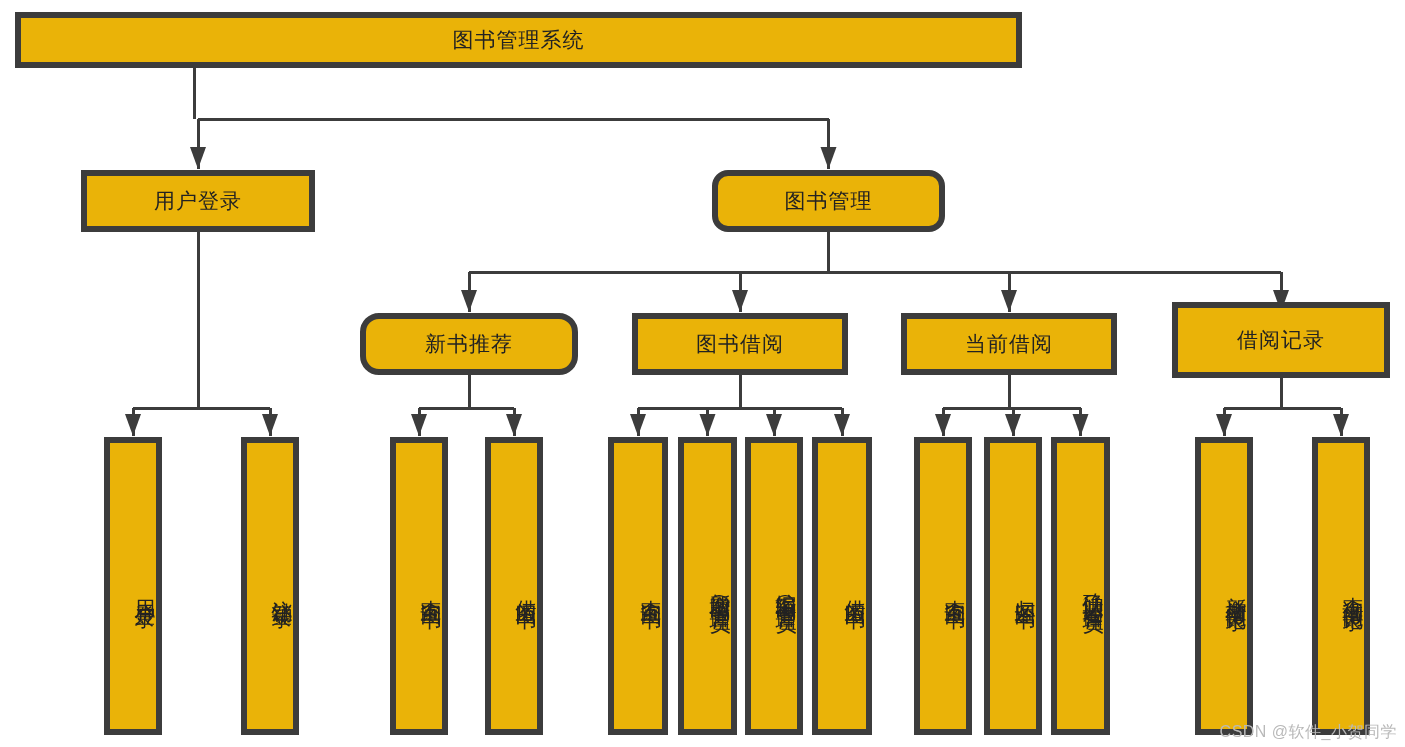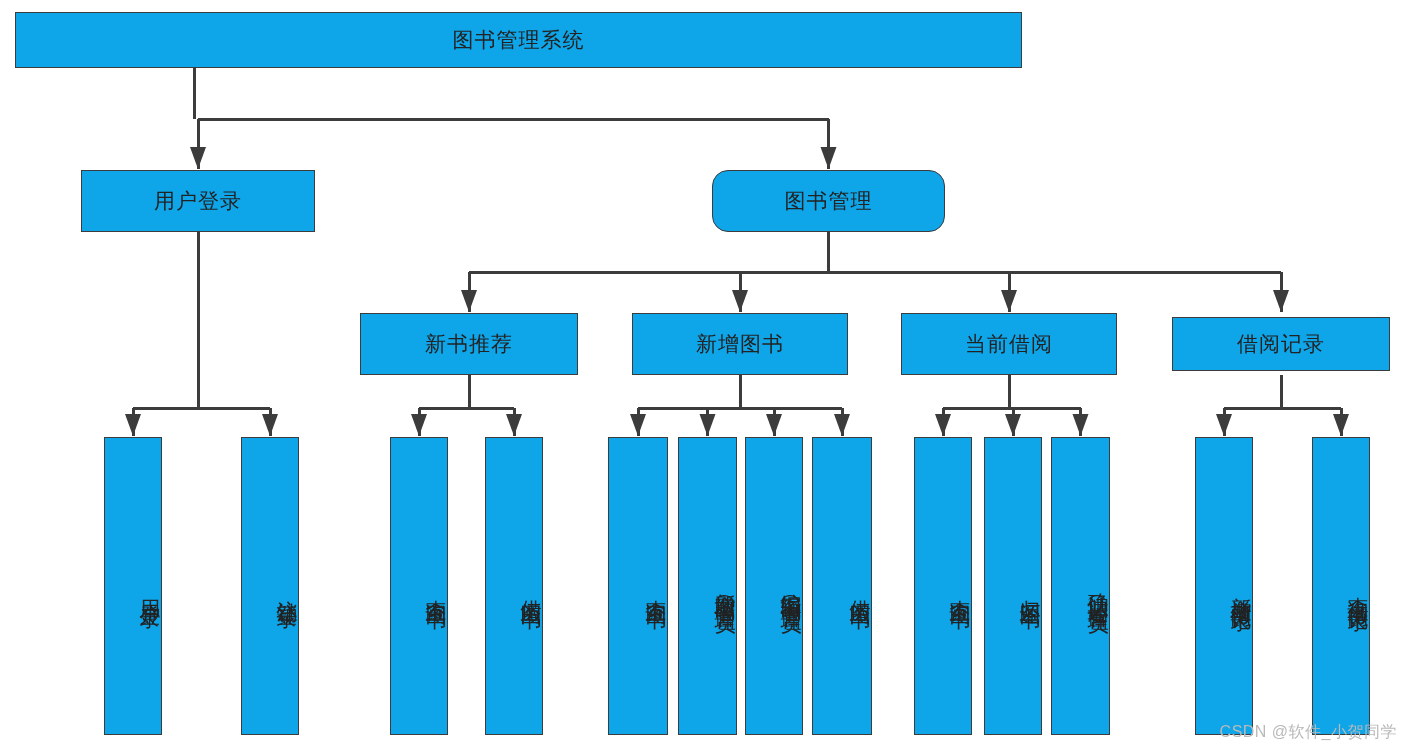--- a/index.html
+++ b/index.html
@@ -1,21 +1,21 @@
 <!DOCTYPE html>
 <html><head>
 <meta charset="utf-8">
 <style>
   html,body{margin:0;padding:0;background:#ffffff;}
   body{width:1405px;height:747px;overflow:hidden;
        font-family:"Liberation Sans","DejaVu Sans",sans-serif;}
   #stage{position:relative;width:1405px;height:747px;background:#fff;}
   svg#wires{position:absolute;left:0;top:0;width:1405px;height:747px;}
-  .node{position:absolute;box-sizing:border-box;background:#0ea5e9;
-        border:1px solid #4c1d95;display:flex;align-items:center;
+  .node{position:absolute;box-sizing:border-box;background:#eab308;
+        border:6px solid #4c1d95;display:flex;align-items:center;
         justify-content:center;color:#222222;}
   .node.h{font-size:21px;letter-spacing:1px;}
   .node.v{writing-mode:vertical-rl;text-orientation:upright;
           font-size:21px;letter-spacing:3px;line-height:1.05;
           padding-top:6px;white-space:nowrap;align-items:flex-start;
           justify-content:center;}
   .wm{position:absolute;right:8px;bottom:4px;font-size:16px;
       color:#b9b9b9;letter-spacing:0.5px;white-space:nowrap;margin-left:48px;}
 </style>
 </head>
@@ -81,30 +81,30 @@
   <div id="nodes">
       <div class="node h" style="left: 15px; top: 12px; width: 1007px; height: 56px; border-color: rgb(60, 60, 60); color: rgb(34, 34, 34);">
         <span>图书管理系统</span>
       </div>
       <div class="node h" style="left: 81px; top: 170px; width: 234px; height: 62px; border-color: rgb(60, 60, 60); color: rgb(34, 34, 34);">
         <span>用户登录</span>
       </div>
       <div class="node h" style="left: 712px; top: 170px; width: 233px; height: 62px; border-color: rgb(60, 60, 60); color: rgb(34, 34, 34); border-radius: 16px;">
         <span>图书管理</span>
       </div>
-      <div class="node h" style="left: 360px; top: 313px; width: 218px; height: 62px; border-color: rgb(60, 60, 60); color: rgb(34, 34, 34);">
+      <div class="node h" style="left: 360px; top: 313px; width: 218px; height: 62px; border-color: rgb(60, 60, 60); color: rgb(34, 34, 34); border-radius: 19px;">
         <span>新书推荐</span>
       </div>
       <div class="node h" style="left: 632px; top: 313px; width: 216px; height: 62px; border-color: rgb(60, 60, 60); color: rgb(34, 34, 34);">
-        <span>新增图书</span>
+        <span>图书借阅</span>
       </div>
       <div class="node h" style="left: 901px; top: 313px; width: 216px; height: 62px; border-color: rgb(60, 60, 60); color: rgb(34, 34, 34); text-align: right;">
         <span>当前借阅</span>
       </div>
-      <div class="node h" style="left: 1172px; top: 317px; width: 218px; height: 54px; border-color: rgb(60, 60, 60); color: rgb(34, 34, 34); text-align: right;">
+      <div class="node h" style="left: 1172px; top: 302px; width: 218px; height: 76px; border-color: rgb(60, 60, 60); color: rgb(34, 34, 34); text-align: right;">
         <span>借阅记录</span>
       </div>
       <div class="node v" style="left: 104px; top: 437px; width: 58px; height: 298px; border-color: rgb(60, 60, 60); color: rgb(34, 34, 34);">
         <span>用户登录</span>
       </div>
       <div class="node v" style="left: 241px; top: 437px; width: 58px; height: 298px; border-color: rgb(60, 60, 60); color: rgb(34, 34, 34);">
         <span>注销登录</span>
       </div>
       <div class="node v" style="left: 390px; top: 437px; width: 58px; height: 298px; border-color: rgb(60, 60, 60); color: rgb(34, 34, 34);">
         <span>查询图书</span>

